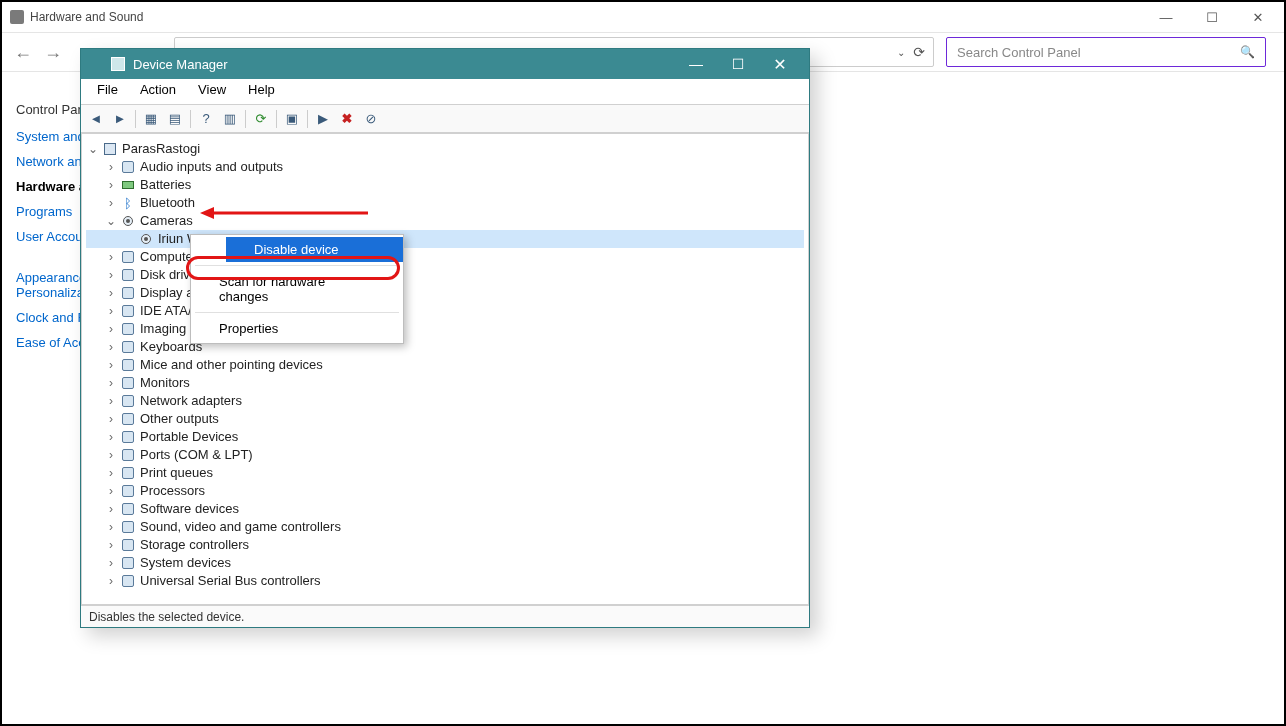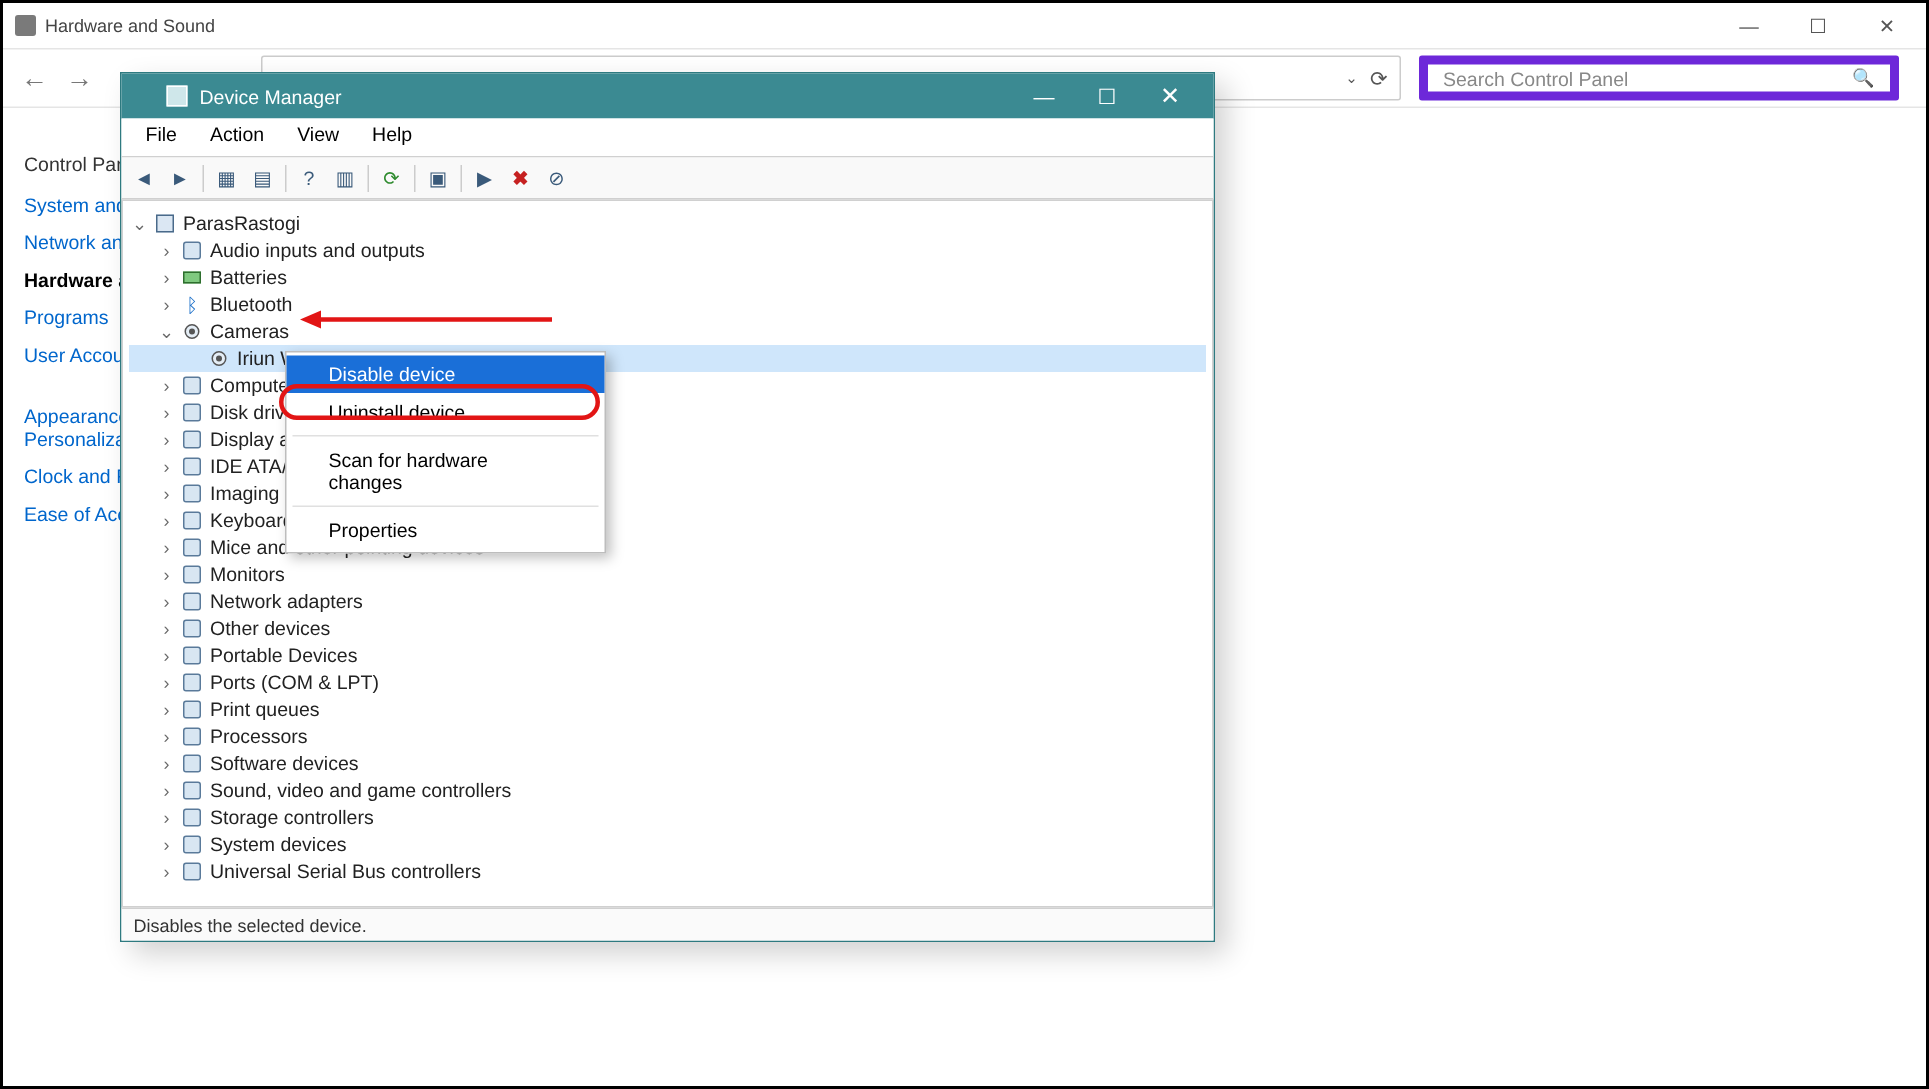--- a/index.html
+++ b/index.html
@@ -9,21 +9,21 @@
   .cp-titlebar { height: 30px; display: flex; align-items: center; padding: 0 8px; font-size: 12px; color: #444; }
   .cp-titlebar .title-icon { width:14px; height:14px; margin-right:6px; background:#7a7a7a; border-radius:2px; }
   .cp-sysbuttons { position:absolute; top:4px; right:4px; display:flex; gap:2px; }
   .cp-sysbuttons .sb { width:44px; height:22px; display:flex; align-items:center; justify-content:center; font-size:13px; color:#555; }
 
   .cp-addrbar { height: 40px; border-top:1px solid #e5e5e5; border-bottom:1px solid #e5e5e5; display:flex; align-items:center; padding:0 12px; gap:12px; }
   .nav-arrow { width:18px; height:18px; color:#777; font-size:18px; display:flex; align-items:center; justify-content:center; }
   .addr-path { flex:1; height:30px; border:1px solid #ccc; border-radius:2px; display:flex; align-items:center; justify-content:flex-end; padding:0 8px; gap:8px; color:#555; font-size:12px; margin-left:100px; }
   .refresh-icn { font-size:14px; }
   .chev-icn { font-size:10px; }
-  .cp-search { width:320px; height:30px; border:6px solid #6d28d9; border-radius:2px; display:flex; align-items:center; padding:0 10px; color:#888; font-size:13px; justify-content:space-between; margin-right:6px;}
+  .cp-search { width:320px; height:30px; border:1px solid #6d28d9; border-radius:2px; display:flex; align-items:center; padding:0 10px; color:#888; font-size:13px; justify-content:space-between; margin-right:6px;}
   .cp-search .mag { font-size:12px; }
 
   .cp-sidebar { position:absolute; left:14px; top:100px; width:180px; font-size:13px; }
   .cp-sidebar .lbl { color:#333; margin-bottom:12px; }
   .cp-sidebar a { display:block; color:#0066cc; text-decoration:none; margin-bottom:10px; cursor:pointer; }
   .cp-sidebar a.active { color:#000; font-weight:700; }
   .cp-sidebar .sep { height:16px; }
 
   
   .dm-window { position:absolute; left:78px; top:46px; width:730px; height:580px; background:#fff; border:1px solid #2e7a80; box-shadow: 8px 8px 18px rgba(0,0,0,0.18); display:flex; flex-direction:column; }
@@ -53,21 +53,21 @@
   .dicon.battery::before { content:""; position:absolute; left:2px; top:4px; right:2px; bottom:4px; background:#7fc97f; border:1px solid #2e6e2e; }
   .dicon.bt::before { content:"ᛒ"; position:absolute; inset:0; color:#1b6fc9; font-size:13px; text-align:center; }
   .dicon.cam::before { content:""; position:absolute; inset:3px; border:1px solid #555; border-radius:50%; background:#e5eef6; }
   .dicon.cam::after { content:""; position:absolute; left:6px; top:6px; width:4px; height:4px; background:#555; border-radius:50%; }
   .node.selected { background:#cfe6fb; }
   .dm-status { height:22px; border-top:1px solid #d0d0d0; font-size:12px; color:#333; display:flex; align-items:center; padding:0 8px; background:#fafafa; }
 
   
   .ctx { position:absolute; left:188px; top:232px; width:214px; background:#fff; border:1px solid #bdbdbd; box-shadow:3px 3px 8px rgba(0,0,0,0.25); font-size:13px; padding:2px 0; z-index:50; }
   .ctx .ci { padding:5px 28px; cursor:default; }
-  .ctx .ci.hi { background:#1a6fd8; color:#fff; }
+  .ctx .ci.hi { background:#1a6fd8; color:#fff;margin-left:35px; }
   .ctx .cs { height:1px; background:#e0e0e0; margin:3px 4px; }
   .ctx .ci.bold { font-weight:400; }
 
   
   .anno-circle { position:absolute; left:184px; top:254px; width:214px; height:24px; border:3px solid #e21515; border-radius:13px; z-index:60; pointer-events:none; }
   .anno-arrow { position:absolute; left:198px; top:204px; width:170px; height:14px; z-index:60; pointer-events:none; }
   .anno-arrow svg { width:100%; height:100%; }
 </style>
 </head>
 <body>
@@ -237,21 +237,21 @@
       <div class="node">
         <span class="spacer" style="width: 18px;"></span>
         <span class="exp">›</span>
         <span class="dicon generic"></span>
         <span>Network adapters</span>
       </div>
       <div class="node">
         <span class="spacer" style="width: 18px;"></span>
         <span class="exp">›</span>
         <span class="dicon generic"></span>
-        <span>Other devices</span>
+        <span>Other outputs</span>
       </div>
       <div class="node">
         <span class="spacer" style="width: 18px;"></span>
         <span class="exp">›</span>
         <span class="dicon generic"></span>
         <span>Portable Devices</span>
       </div>
       <div class="node">
         <span class="spacer" style="width: 18px;"></span>
         <span class="exp">›</span>
@@ -302,21 +302,20 @@
       </div>
     </div>
 
   <div class="dm-status">
     <span>Disables the selected device.</span>
   </div>
 </div>
 
 <div class="ctx" id="ctx">
     <div class="ci hi">Disable device</div>
-    <div class="ci">Uninstall device</div>
     <div class="cs"></div>
     <div class="ci">Scan for hardware changes</div>
     <div class="cs"></div>
     <div class="ci bold">Properties</div>
   </div>
 
 <div class="anno-circle"></div>
 <div class="anno-arrow">
   <svg viewBox="0 0 170 14">
       <defs></defs>

